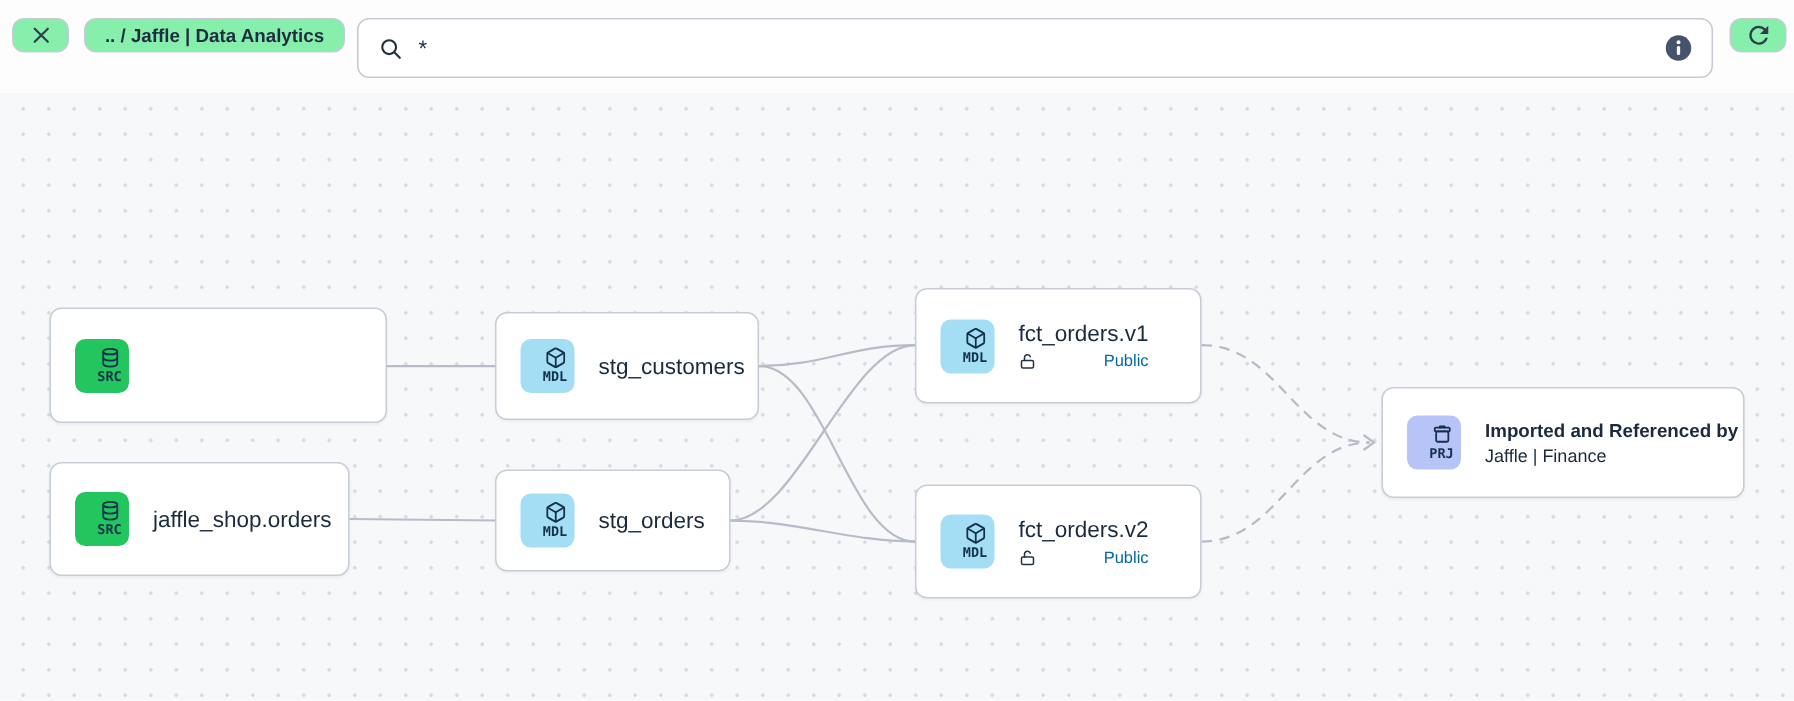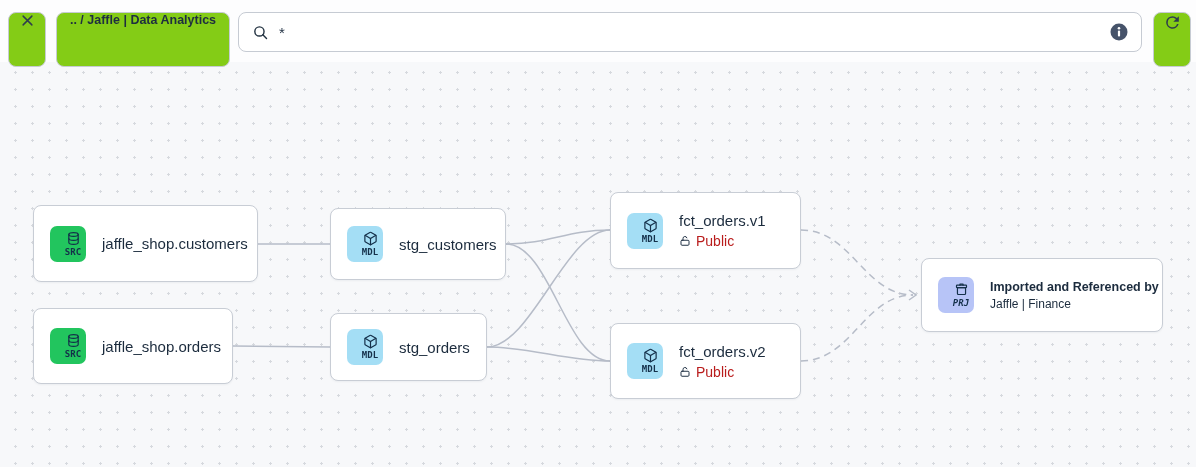--- a/index.html
+++ b/index.html
@@ -36,37 +36,37 @@
   .n6 { left: 610px; top: 323px; width: 191px; height: 76px; }
   .n7 { left: 921px; top: 258px; width: 242px; height: 74px; }
   .badge {
     width: 36px; height: 36px; border-radius: 7px; flex: none;
     display: flex; flex-direction: column; align-items: center; justify-content: center;
     color: #14304a;
     padding-left: 10px;
   }
   .badge-src { background: #22c55e; }
   .badge-mdl { background: #a4def5; }
-  .badge-prj { background: #b7c4f7; font-style: italic; }
+  .badge-prj { background: #b7c4f7; }
   .badge svg { width: 15px; height: 15px; stroke: #14304a; stroke-width: 1.9; fill: none;
                stroke-linecap: round; stroke-linejoin: round; }
   .btext { font-family: "DejaVu Sans Mono", monospace; font-size: 9px; font-weight: 700;
            line-height: 1; margin-top: 2px; letter-spacing: 0; }
   .title { font-size: 15px; font-weight: 400; color: #1b2b3d; white-space: nowrap; }
-  .sub { display: flex; align-items: center; gap: 5px; font-size: 14px; color: #b91c1c; margin-top: 4px; }
+  .sub { display: flex; align-items: center; gap: 5px; font-size: 11px; color: #0369a1; margin-top: 4px; justify-content: space-between; }
   .sub svg { width: 12px; height: 12px; stroke: #223346; stroke-width: 2; fill: none;
              stroke-linecap: round; stroke-linejoin: round; }
   .note { font-size: 12.5px; font-weight: 600; color: #1b2b3d; white-space: nowrap; text-align: center; }
   .n7 .title { font-size: 12px; font-weight: 400; margin-top: 3px; }
   
   .topbar { position: absolute; left: 0; top: 0; width: 1196px; height: 62px; background: #fdfdfe; z-index: 10; }
   .tbtn {
-    position: absolute; top: 12px; height: 55px;
-    background: #84cc16; border: 1px solid #c6cbd3; border-radius: 8px;
-    display: flex; align-items: flex-start; justify-content: center;
+    position: absolute; top: 12px; height: 23px;
+    background: #86efac; border: 1px solid #c6cbd3; border-radius: 8px;
+    display: flex; align-items: center; justify-content: center;
     color: #2e3c4e; cursor: pointer;
   }
   .close-btn   { left: 8px;    width: 38px; }
   .crumb-btn   { left: 56px;   width: 174px; font-size: 12.5px; font-weight: 600; color: #1e2e40; white-space: nowrap; }
   .refresh-btn { left: 1153px; width: 38px; }
   .searchbox {
     position: absolute; top: 12px; left: 238px; width: 904px; height: 40px;
     background: #fff; border: 1px solid #c6cbd3; border-radius: 8px;
     display: flex; align-items: center; gap: 10px; padding: 0 13px;
   }
@@ -99,21 +99,20 @@
 
   <div class="node n1">
     <div class="badge badge-src">
       <svg viewBox="0 0 24 24">
         <ellipse cx="12" cy="5.5" rx="7.5" ry="3"></ellipse>
         <path d="M4.5 5.5v13c0 1.66 3.36 3 7.5 3s7.5-1.34 7.5-3v-13"></path>
         <path d="M4.5 12c0 1.66 3.36 3 7.5 3s7.5-1.34 7.5-3"></path>
       </svg>
       <span class="btext">SRC</span>
     </div>
-    <div class="title">jaffle_shop.customers</div>
   </div>
 
   <div class="node n2">
     <div class="badge badge-src">
       <svg viewBox="0 0 24 24">
         <ellipse cx="12" cy="5.5" rx="7.5" ry="3"></ellipse>
         <path d="M4.5 5.5v13c0 1.66 3.36 3 7.5 3s7.5-1.34 7.5-3v-13"></path>
         <path d="M4.5 12c0 1.66 3.36 3 7.5 3s7.5-1.34 7.5-3"></path>
       </svg>
       <span class="btext">SRC</span>

